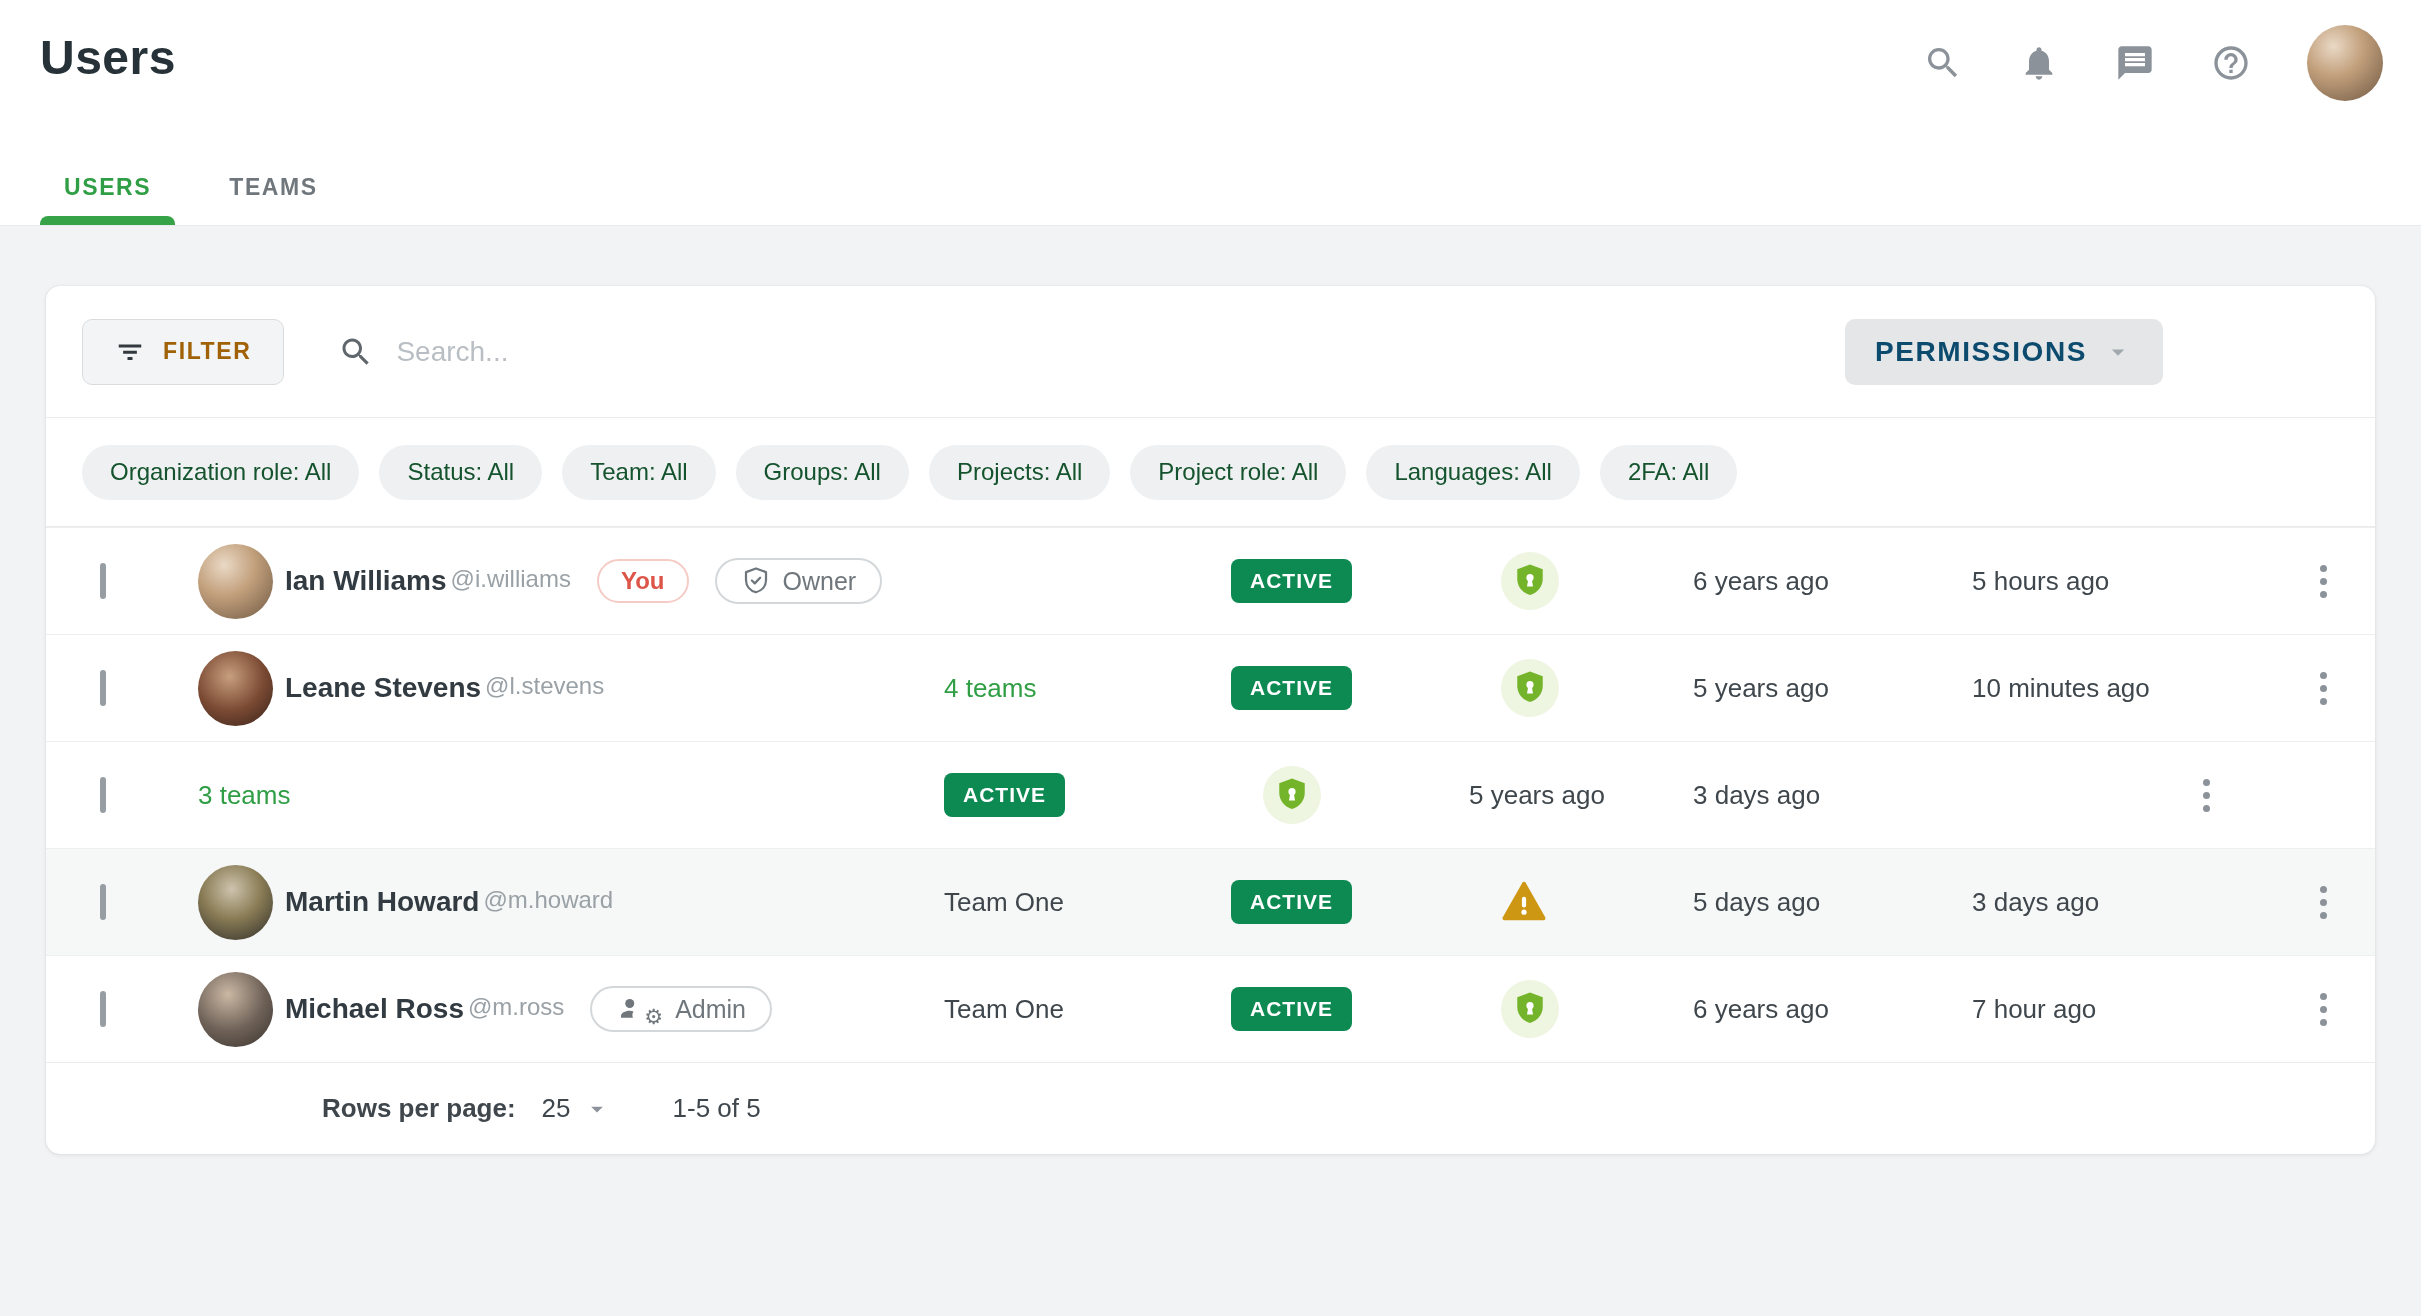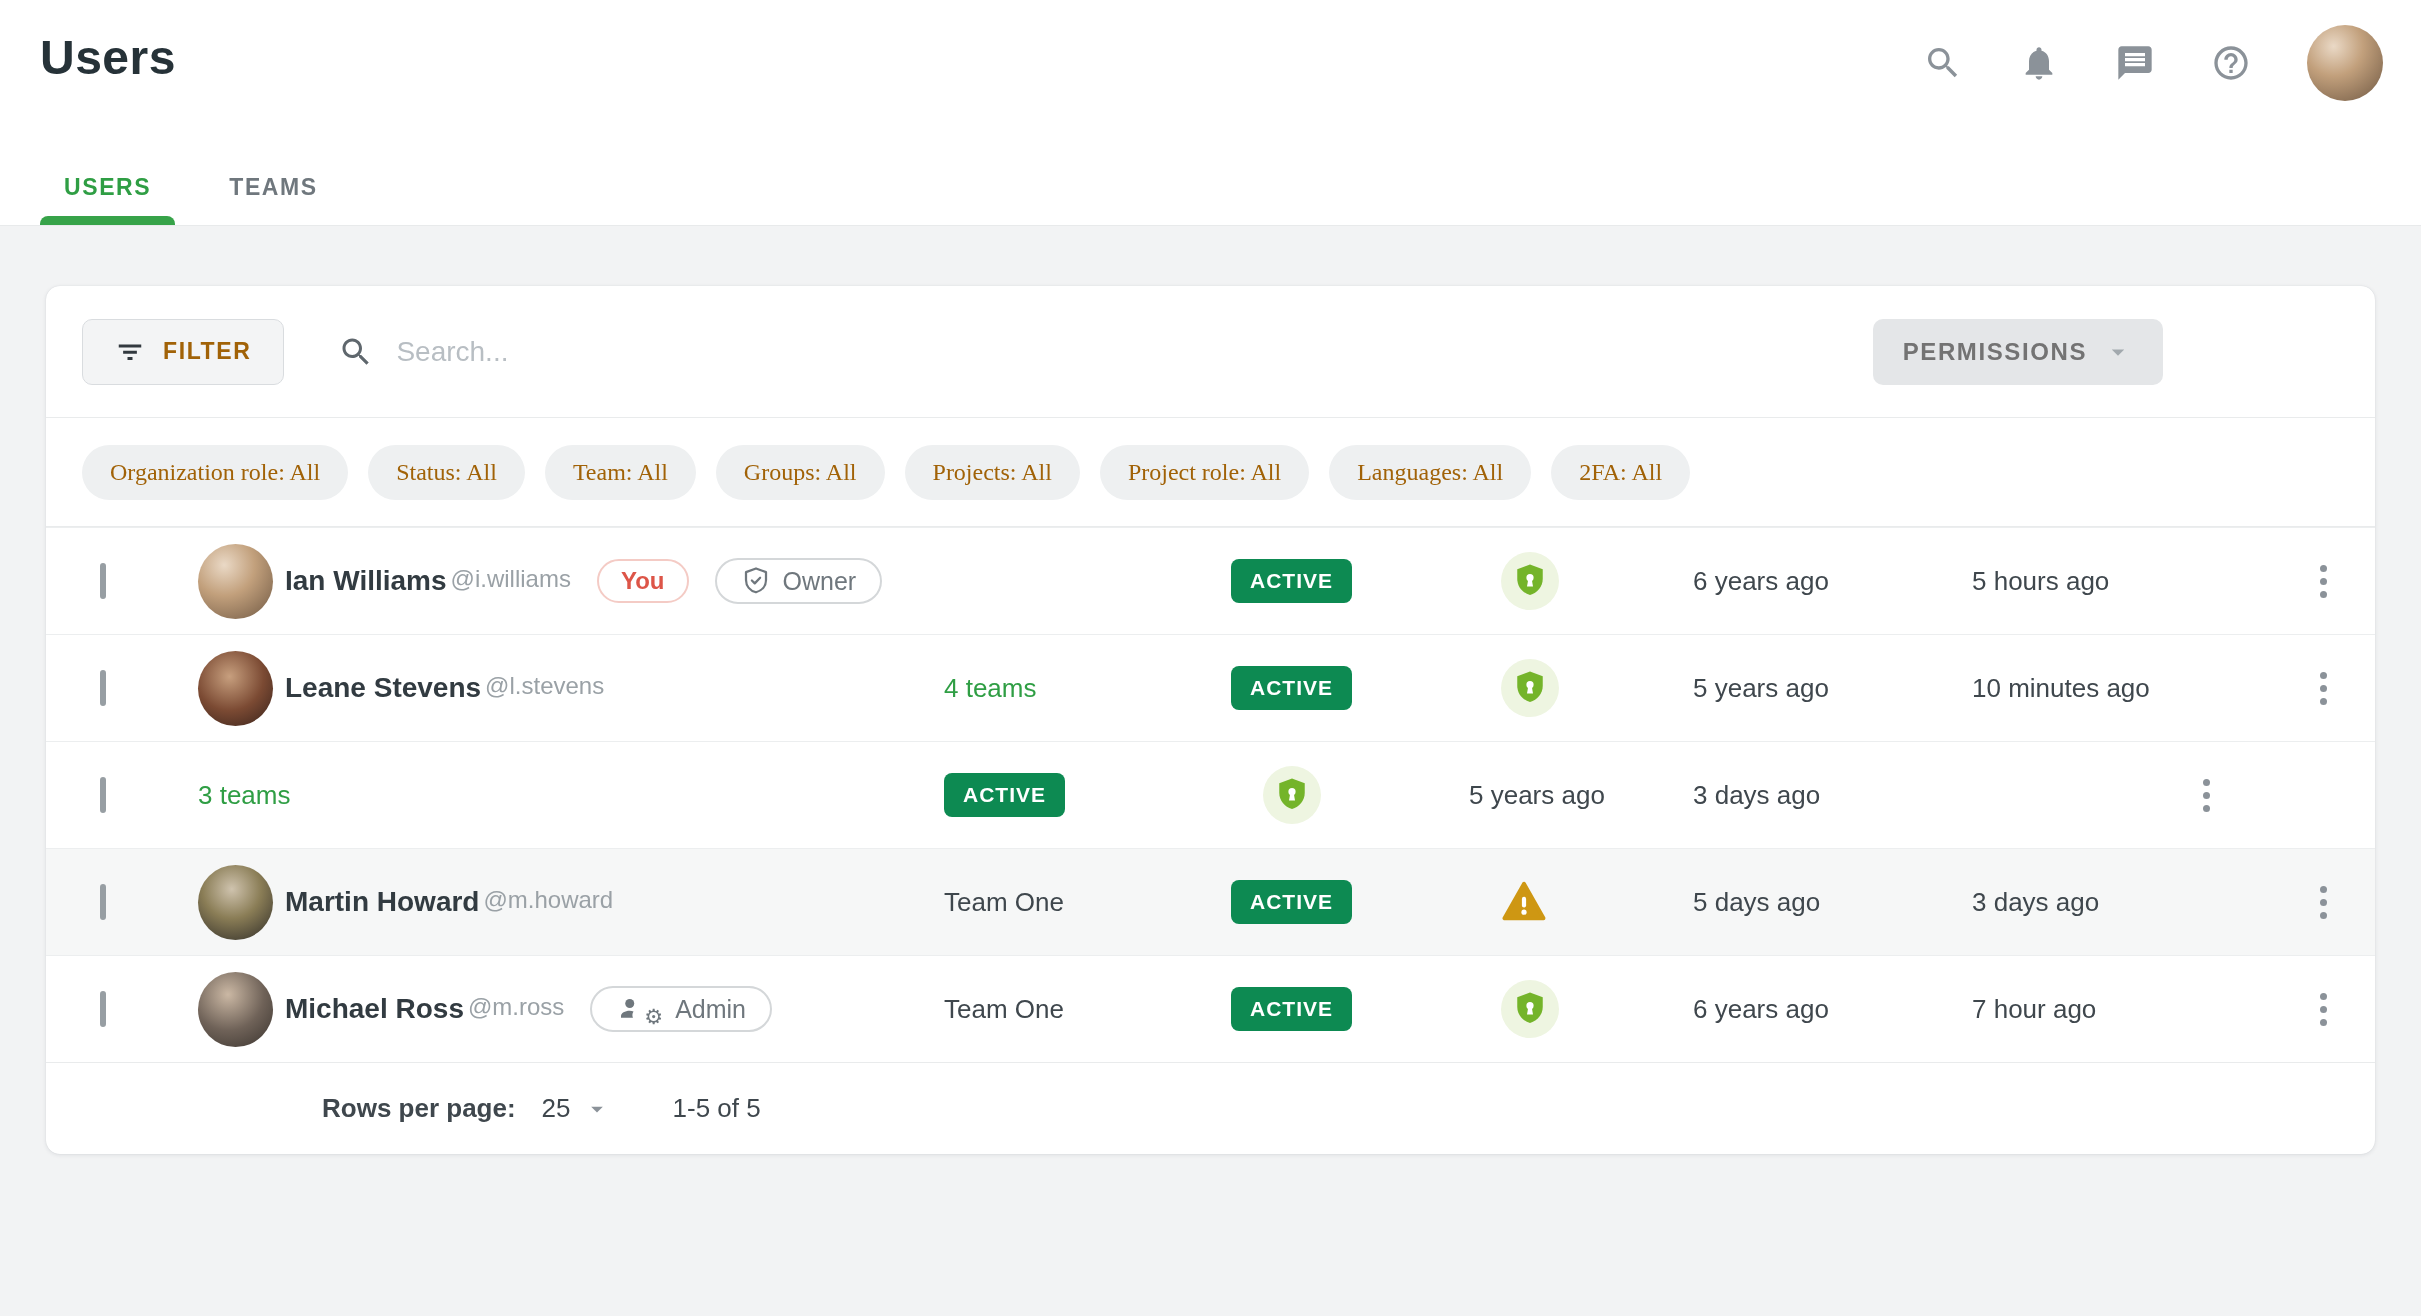--- a/index.html
+++ b/index.html
@@ -35,34 +35,34 @@
   .btn-filter { display:inline-flex; align-items:center; gap:18px; height:66px; padding:0 32px;
     background:#f3f4f5; border:1px solid #d9dcdf; border-radius:10px;
     font-size:23px; font-weight:700; letter-spacing:1.6px; color:#a16207; cursor:pointer; }
   .btn-filter .ic { width:30px; height:30px; color:#32393f; }
   .search-box { display:flex; align-items:center; gap:22px; margin-left:54px; flex:1; min-width:0; }
   .search-box .ic { width:36px; height:36px; color:#5f676d; flex:none; }
   .search-box input { border:none; outline:none; background:transparent; font-family:inherit; font-size:28px; color:#3f474d; width:100%; }
   .search-box input::placeholder { color:#b8bec3; }
   .btn-permissions { display:inline-flex; align-items:center; gap:16px; height:66px; padding:0 30px;
     background:#e4e6e8; border:none; border-radius:10px;
-    font-size:24px; font-weight:700; letter-spacing:1.6px; color:#737373; cursor:default; }
+    font-size:28px; font-weight:700; letter-spacing:1.6px; color:#0c4a6e; cursor:default; }
   .btn-permissions .ic { width:30px; height:30px; color:#a2a9ae; }
   .toolbar-actions { display:flex; align-items:center; gap:54px; margin-left:56px; margin-right:12px; }
   .icon-btn { background:none; border:none; cursor:pointer; }
   .icon-btn .ic { width:40px; height:40px; }
   .ic-groups { color:#6e767c; }
   .ic-mail { color:#bcc3c7; }
   .ic-trash { color:#99a0a5; }
 
   
   .chips-row { display:flex; align-items:center; gap:20px; height:110px; padding:0 36px;
     border-top:1px solid #e9ebec; border-bottom:1px solid #e9ebec; }
   .chip { display:inline-flex; align-items:center; height:55px; padding:0 28px; background:#eef0f1;
-    border-radius:28px; font-size:24px; color:#a16207; white-space:nowrap; cursor:pointer;font-family:Liberation Serif, serif; }
+    border-radius:28px; font-size:24px; color:#14532d; white-space:nowrap; cursor:pointer; }
 
   
   .trow { display:grid; grid-template-columns:116px 746px 287px 238px 224px 279px 250px 1fr;
     align-items:center; padding:0 36px; }
   .thead { height:103px; font-size:24px; color:#8b9299; }
   .thead .col-name-label { display:flex; align-items:center; gap:18px; font-weight:700; color:#474e54; padding-left:7px; }
   .thead .sort-ic { width:27px; height:27px; color:#474e54; cursor:pointer; }
   .thead .columns-ic { width:40px; height:40px; color:#8b9299; justify-self:end; cursor:pointer; }
   .checkbox { width:34px; height:34px; margin-left:18px; border:3px solid #979ea3; border-radius:6px; background:#fff; cursor:pointer; }
 

